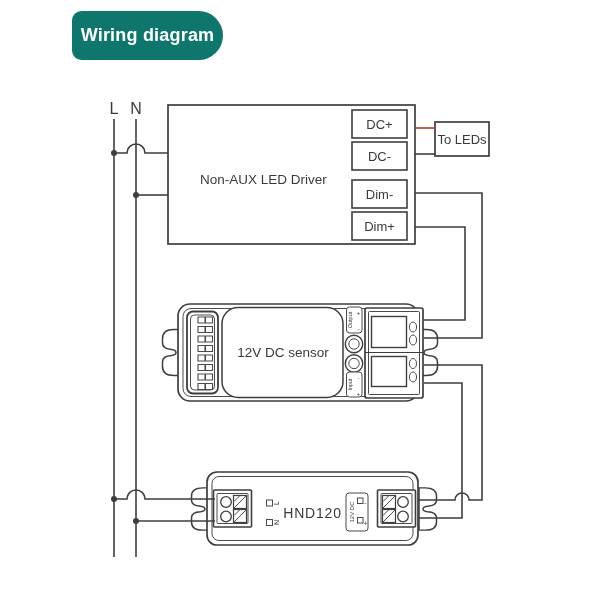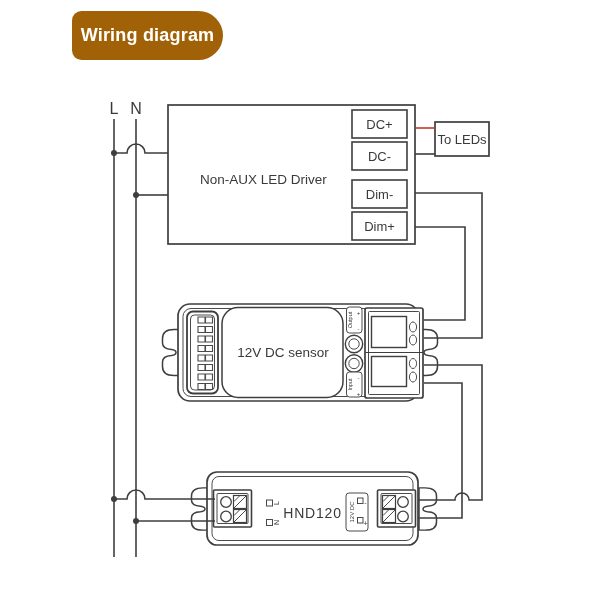--- a/index.html
+++ b/index.html
@@ -1,19 +1,19 @@
 <!DOCTYPE html>
 <html><head>
 <meta charset="utf-8">
 <style>
   html,body{margin:0;padding:0;background:#ffffff;}
   body{width:600px;height:600px;position:relative;overflow:hidden;
        font-family:"Liberation Sans", sans-serif;}
   .badge{position:absolute;left:72px;top:11px;width:151px;height:49px;
-         background:#a16207;color:#fff;border-radius:10px 26px 26px 10px;
+         background:#0f766e;color:#fff;border-radius:10px 26px 26px 10px;
          display:flex;align-items:center;justify-content:center;
          font-size:18px;font-weight:600;letter-spacing:.2px;}
   svg{position:absolute;left:0;top:0;}
   svg text{fill:#3a3a3a;font-family:"Liberation Sans", sans-serif;}
   .w{stroke:#3e3e3e;stroke-width:1.6;fill:none;}
   .wr{stroke:#c0392b;stroke-width:1.6;fill:none;}
   .bx{stroke:#3e3e3e;stroke-width:1.6;fill:#ffffff;}
   .bx2{stroke:#3e3e3e;stroke-width:1.7;fill:#ffffff;}
   .thin{stroke:#4a4a4a;stroke-width:1;fill:none;}
   .thinf{stroke:#4a4a4a;stroke-width:1;fill:#ffffff;}

